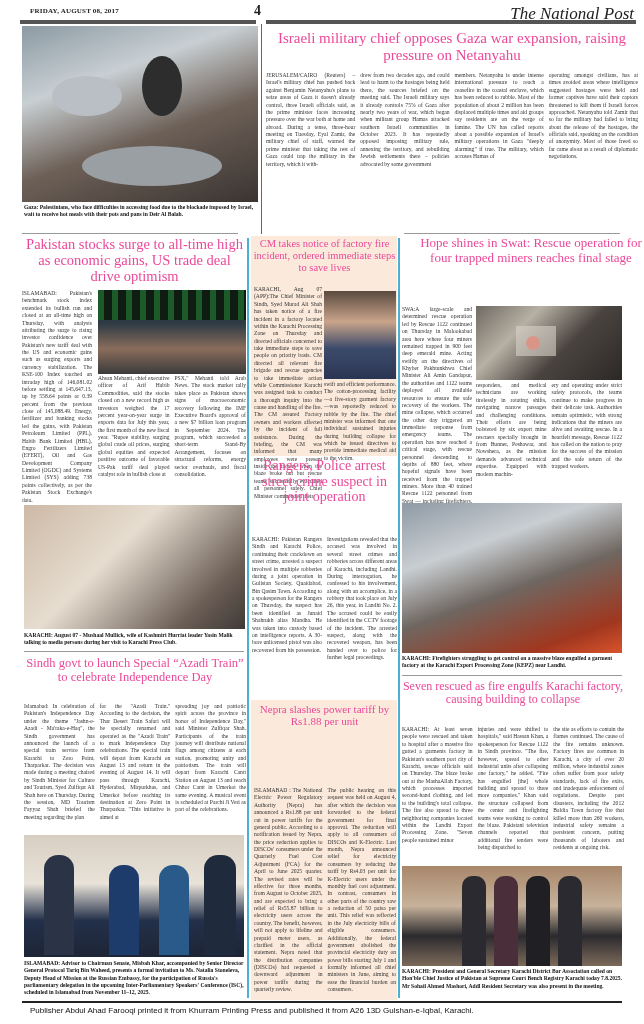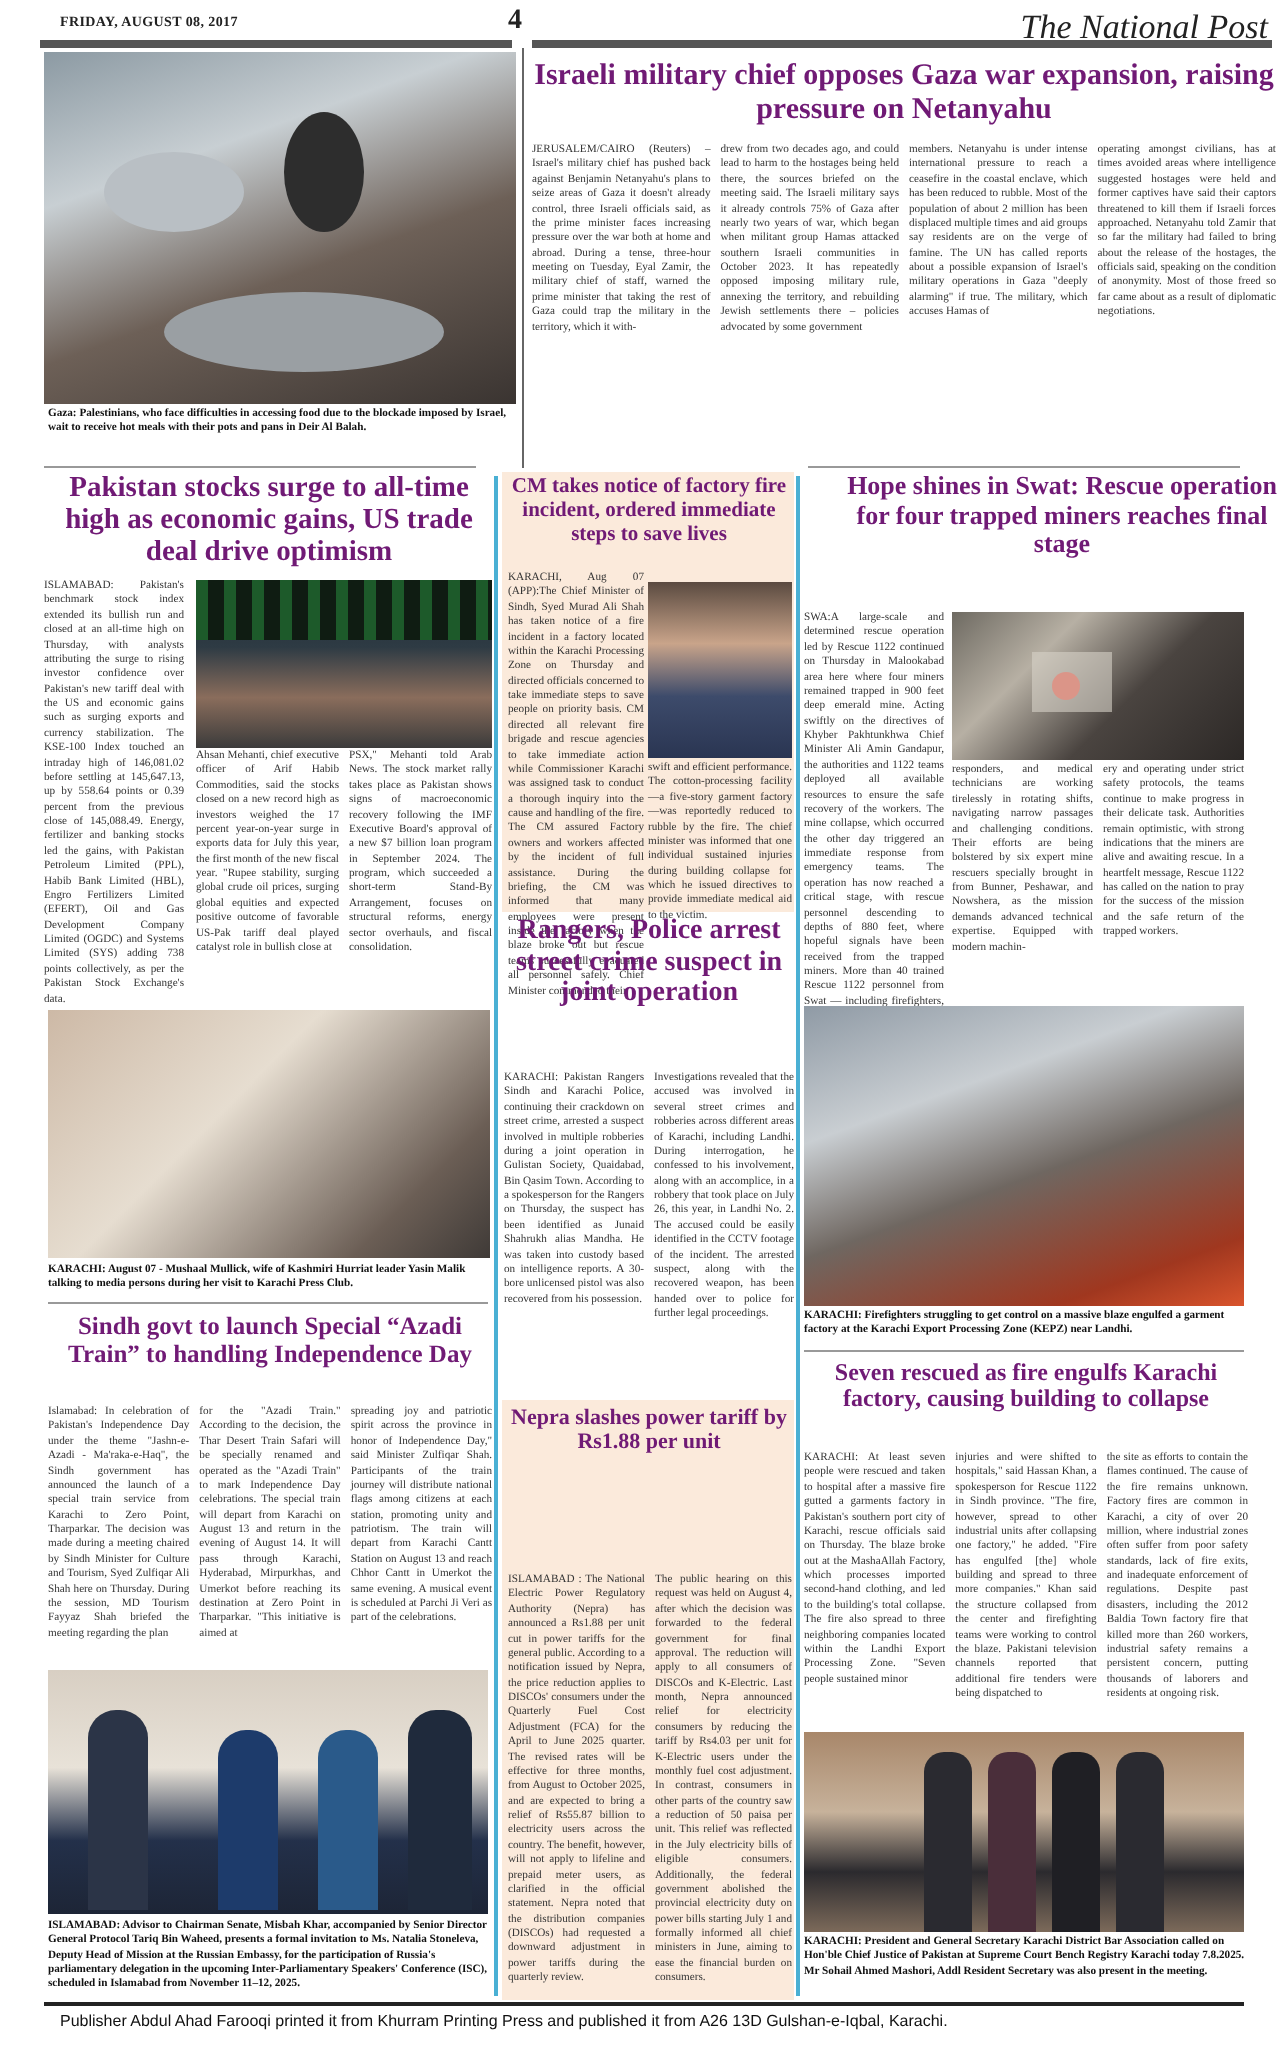--- a/index.html
+++ b/index.html
@@ -4,21 +4,21 @@
 <style>
 *{box-sizing:border-box;margin:0;padding:0}
 body{width:644px;height:1024px;background:#fff;font-family:"Liberation Serif",serif;color:#222;position:relative;overflow:hidden}
 .abs{position:absolute}
 .hdr-date{left:30px;top:7px;font-size:7px;font-weight:bold;letter-spacing:.2px}
 .hdr-page{left:254px;top:3px;font-size:14px;font-weight:bold}
 .hdr-title{right:10px;top:4px;font-size:17px;font-style:italic}
 .rule{height:4px;background:#555}
 .vline{width:1px;background:#666}
 .vblue{width:2px;background:#4ab0d4}
-.headline{font-weight:bold;text-align:center;line-height:1.12;color:#701a75}
+.headline{font-weight:normal;text-align:center;line-height:1.12;color:#ec4899}
 .body{font-size:5.6px;line-height:1.32;text-align:justify;color:#333}
 .cols{display:flex;gap:5px}
 .cols>div{flex:1}
 .photo{overflow:hidden}
 .caption{font-size:5.6px;font-weight:bold;line-height:1.3;color:#111}
 .shade{background:#fbeadb}
 .footer{font-family:"Liberation Sans",sans-serif;font-size:8px;color:#111;left:30px;top:1006px}
 </style>
 </head>
 <body>
@@ -56,21 +56,21 @@
 </div>
 <div class="abs cols body" style="left:98px;top:375px;width:148px">
   <div>Ahsan Mehanti, chief executive officer of Arif Habib Commodities, said the stocks closed on a new record high as investors weighed the 17 percent year-on-year surge in exports data for July this year, the first month of the new fiscal year. "Rupee stability, surging global crude oil prices, surging global equities and expected positive outcome of favorable US-Pak tariff deal played catalyst role in bullish close at</div>
   <div>PSX," Mehanti told Arab News. The stock market rally takes place as Pakistan shows signs of macroeconomic recovery following the IMF Executive Board's approval of a new $7 billion loan program in September 2024. The program, which succeeded a short-term Stand-By Arrangement, focuses on structural reforms, energy sector overhauls, and fiscal consolidation.</div>
 </div>
 
 <div class="abs photo" style="left:24px;top:505px;width:221px;height:124px;background:linear-gradient(135deg,#cdb9a6 0%,#e6ddd0 40%,#6b5e55 80%,#3f3a37 100%)"></div>
 <div class="abs caption" style="left:24px;top:632px;width:222px">KARACHI: August 07 - Mushaal Mullick, wife of Kashmiri Hurriat leader Yasin Malik talking to media persons during her visit to Karachi Press Club.</div>
 <div class="abs" style="left:24px;top:651px;width:220px;height:1px;background:#999"></div>
 
-<div class="abs headline" style="left:24px;top:656px;width:222px;font-size:12.5px">Sindh govt to launch Special “Azadi Train” to handling Independence Day</div>
+<div class="abs headline" style="left:24px;top:656px;width:222px;font-size:12.5px">Sindh govt to launch Special “Azadi Train” to celebrate Independence Day</div>
 <div class="abs cols body" style="left:24px;top:703px;width:222px">
   <div>Islamabad: In celebration of Pakistan's Independence Day under the theme "Jashn-e-Azadi - Ma'raka-e-Haq", the Sindh government has announced the launch of a special train service from Karachi to Zero Point, Tharparkar. The decision was made during a meeting chaired by Sindh Minister for Culture and Tourism, Syed Zulfiqar Ali Shah here on Thursday. During the session, MD Tourism Fayyaz Shah briefed the meeting regarding the plan</div>
   <div>for the "Azadi Train." According to the decision, the Thar Desert Train Safari will be specially renamed and operated as the "Azadi Train" to mark Independence Day celebrations. The special train will depart from Karachi on August 13 and return in the evening of August 14. It will pass through Karachi, Hyderabad, Mirpurkhas, and Umerkot before reaching its destination at Zero Point in Tharparkar. "This initiative is aimed at</div>
   <div>spreading joy and patriotic spirit across the province in honor of Independence Day," said Minister Zulfiqar Shah. Participants of the train journey will distribute national flags among citizens at each station, promoting unity and patriotism. The train will depart from Karachi Cantt Station on August 13 and reach Chhor Cantt in Umerkot the same evening. A musical event is scheduled at Parchi Ji Veri as part of the celebrations.</div>
 </div>
 
 <div class="abs photo" style="left:24px;top:835px;width:220px;height:122px;background:linear-gradient(180deg,#d8cfc3 0%,#e8e2d8 40%,#23304a 70%,#1d2536 100%)">
   <div style="position:absolute;left:20px;top:20px;width:30px;height:100px;background:#2b3447;border-radius:14px 14px 0 0"></div>
   <div style="position:absolute;left:85px;top:30px;width:30px;height:90px;background:#1d3b6b;border-radius:14px 14px 0 0"></div>
   <div style="position:absolute;left:135px;top:30px;width:30px;height:90px;background:#2a5a8a;border-radius:14px 14px 0 0"></div>

